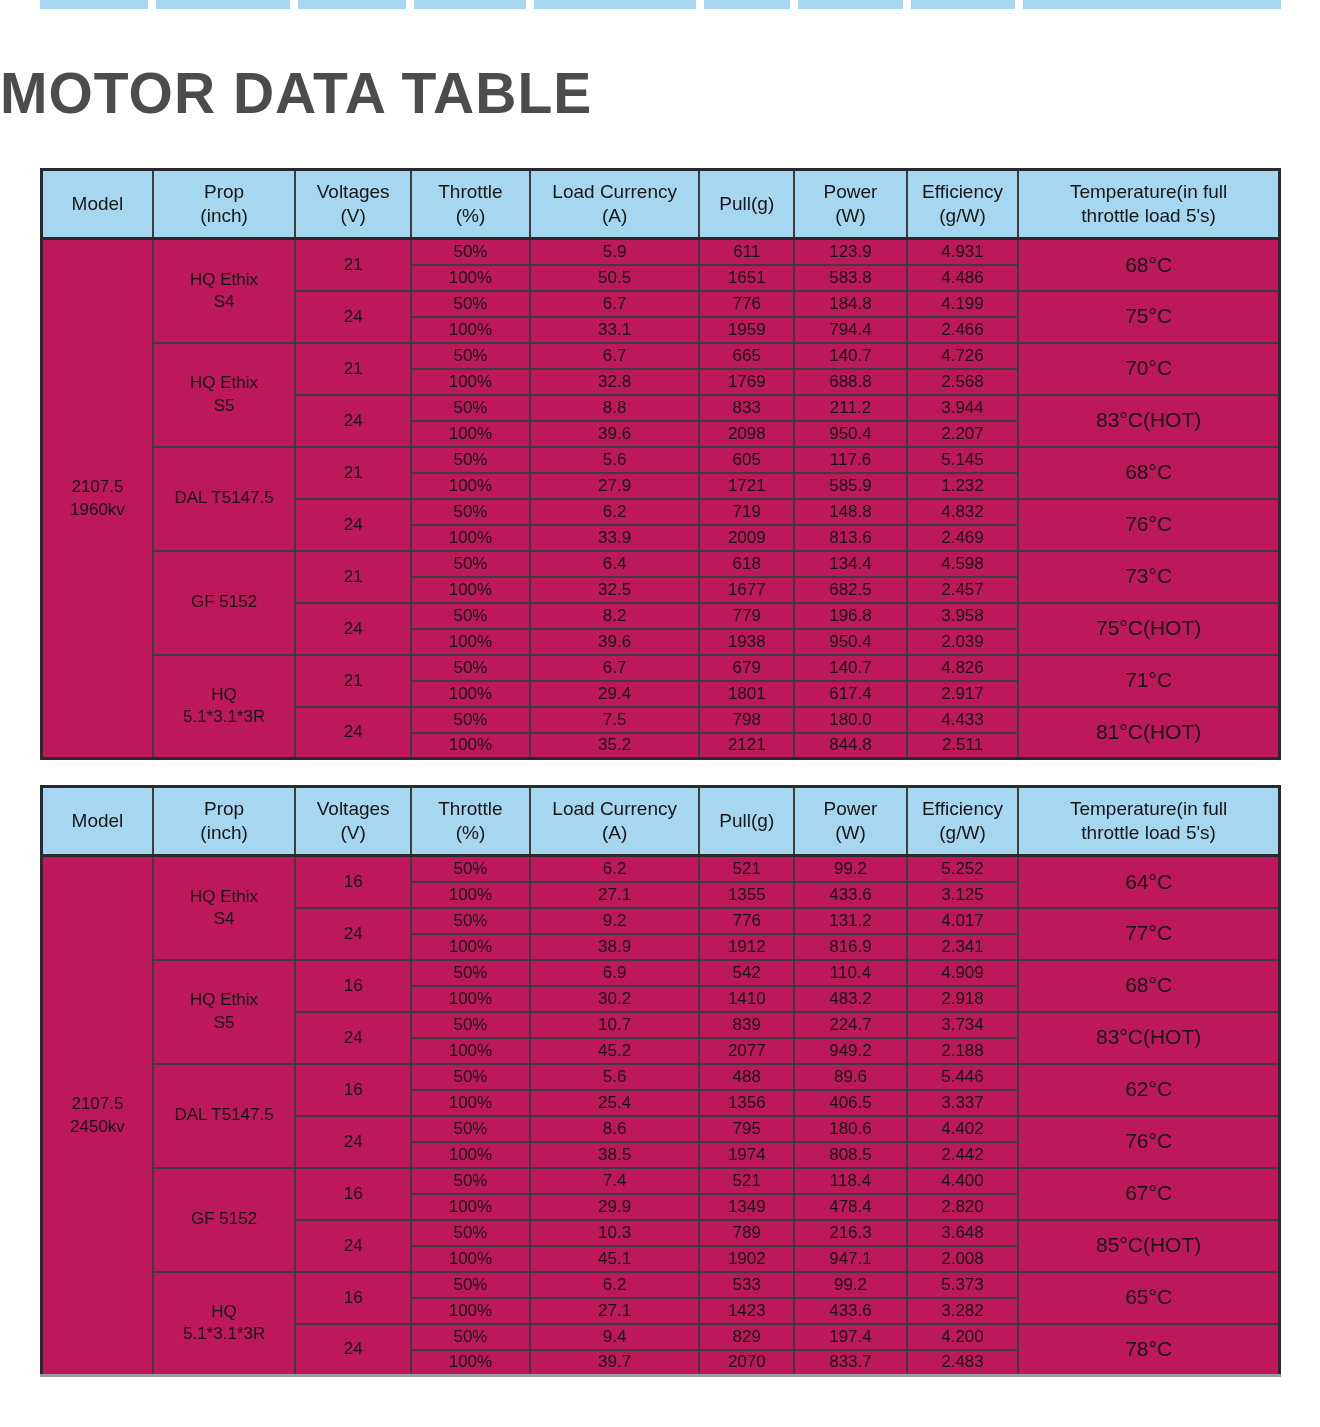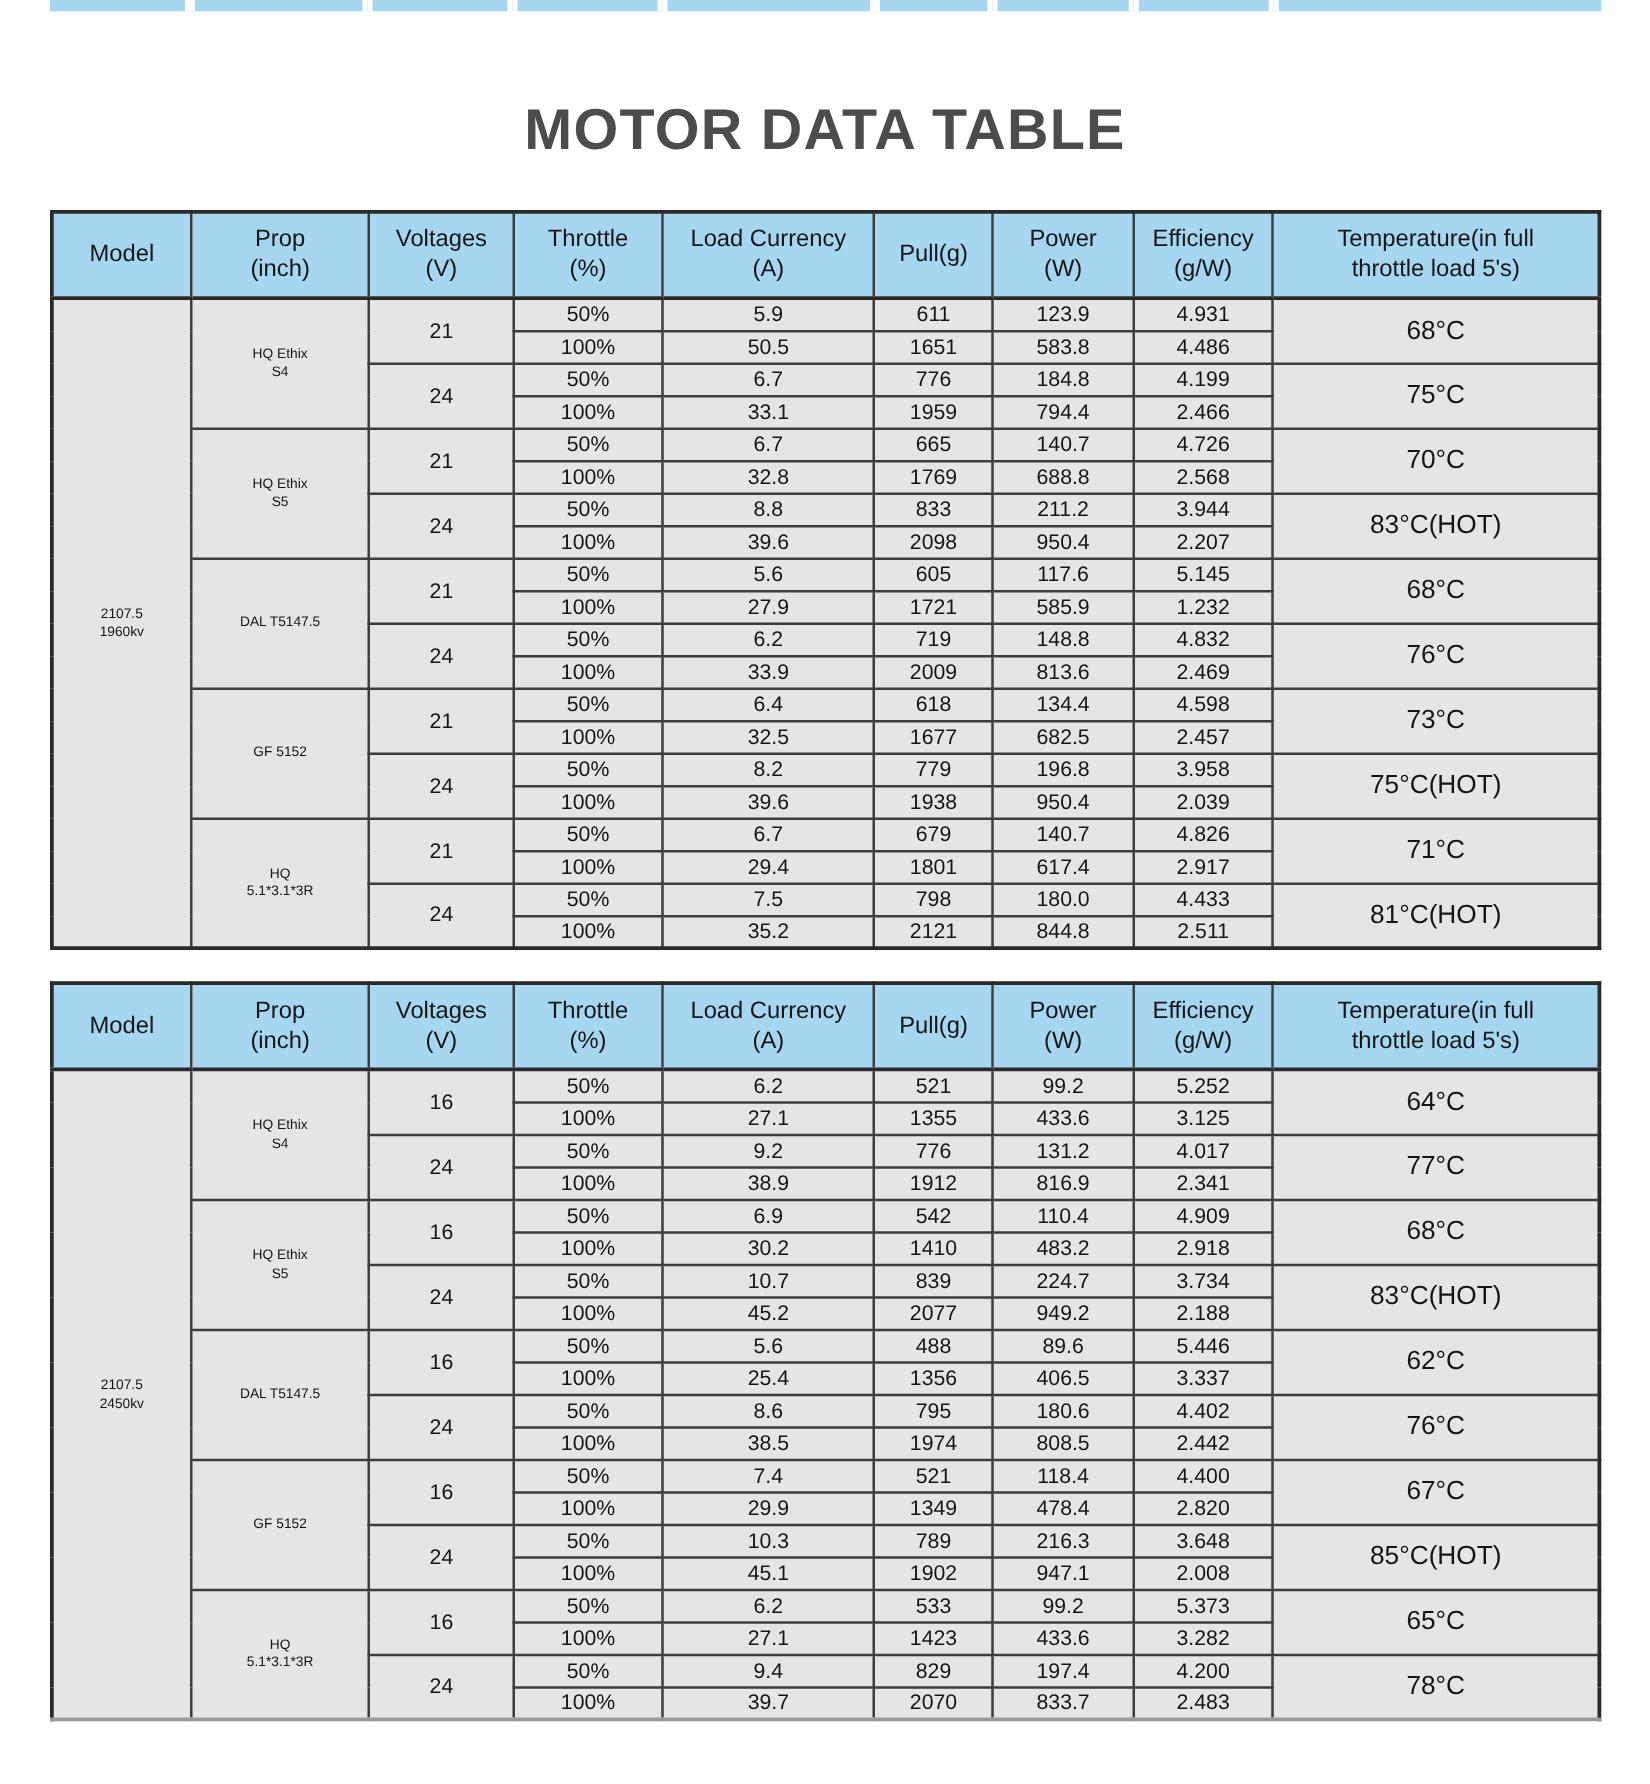--- a/index.html
+++ b/index.html
@@ -25,37 +25,36 @@
   }
   .top-edge .seg {
     height: 9px;
     background: var(--header-bg, #a6d6f0);
     border-left: 4px solid #ffffff;
     border-right: 4px solid #ffffff;
     box-sizing: border-box;
   }
   h1.title {
     position: absolute;
-    top: 76px;
+    top: 60px;
     left: 0;
     width: 100%;
     margin: 0;
-    text-align: center;
-    font-size: 46px;
+    font-size: 57px;
     font-weight: 700;
     letter-spacing: 1px;
     color: var(--title-color, #4c4c4c);
   }
   table.motor-table {
     position: absolute;
     left: 40px;
     width: 1241px;
     border-collapse: collapse;
     table-layout: fixed;
-    background: #e5e5e5;
+    background: #be185d;
     border: 3px solid var(--border-dark, #2a2a2a);
   }
   table.t0 { top: 168px; }
   table.t1 { top: 785px; border-bottom-color: #9a9a9a; }
   th, td {
     border: 2px solid var(--border-color, #3d3d3d);
     text-align: center;
     vertical-align: middle;
     padding: 0;
     overflow: hidden;
@@ -68,21 +67,21 @@
     color: #161616;
     line-height: 1.28;
     border-bottom: 3px solid var(--border-dark, #2a2a2a);
   }
   tbody tr { height: 26px; }
   tbody td {
     font-size: 17px;
     color: #141414;
     line-height: 1.15;
   }
-  td.model-cell, td.prop-cell { font-size: 11px; line-height: 1.3; }
+  td.model-cell, td.prop-cell { font-size: 17px; line-height: 1.3; }
   td.temp-cell { font-size: 21px; }
   .line { display: block; }
 </style>
 </head>
 <body>
 
 <div class="top-edge" id="top-edge">
     <div class="seg" style="width: 9%; border-left: none;"></div>
     <div class="seg" style="width: 11.5%;"></div>
     <div class="seg" style="width: 9.35%;"></div>

